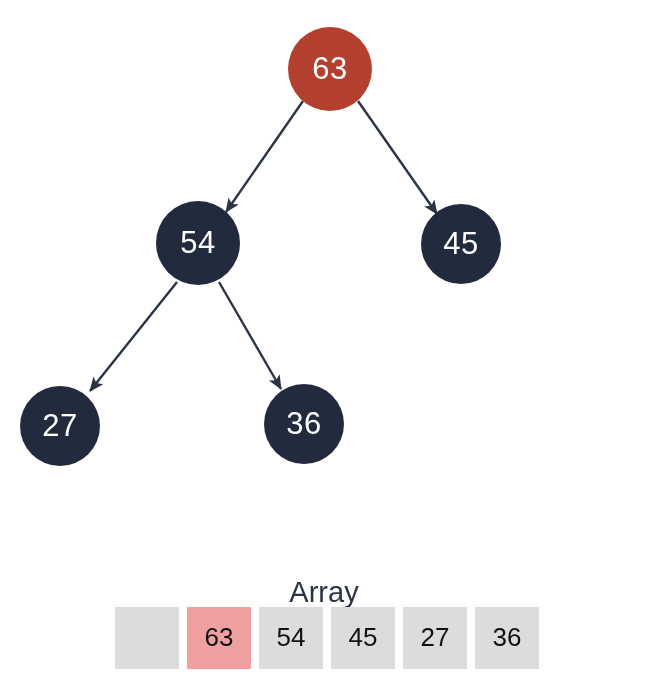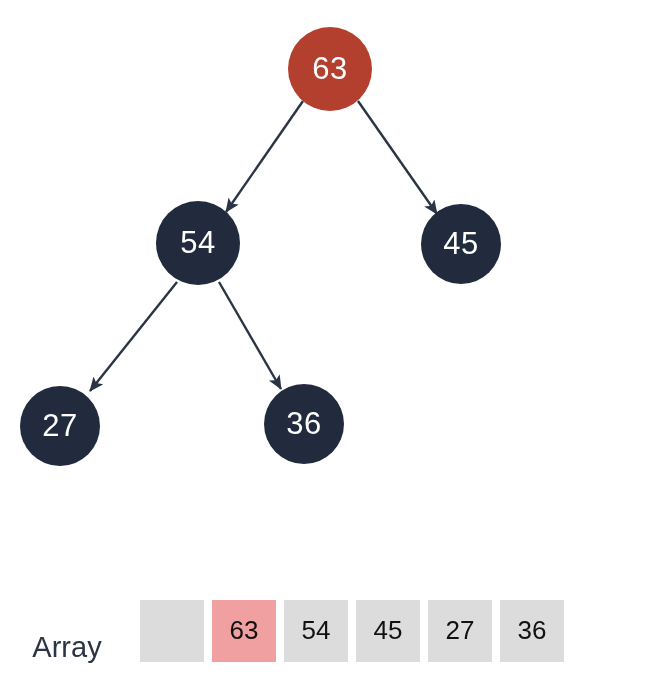--- a/index.html
+++ b/index.html
@@ -56,21 +56,22 @@
   }
 
   
   #array-section {
     position: absolute;
     left: 0;
     top: 578px;
     width: 654px;
     height: 84px;
     display: flex;
-    align-items: flex-end;
+    align-items: center;
+    flex-direction: column;
   }
   #array-label {
     width: 140px;
     text-align: center;
     font-size: 29px;
     color: #2b3445;
     font-family: "Liberation Sans", sans-serif;
     line-height: 1;
     padding-right: 6px;
     box-sizing: border-box;

